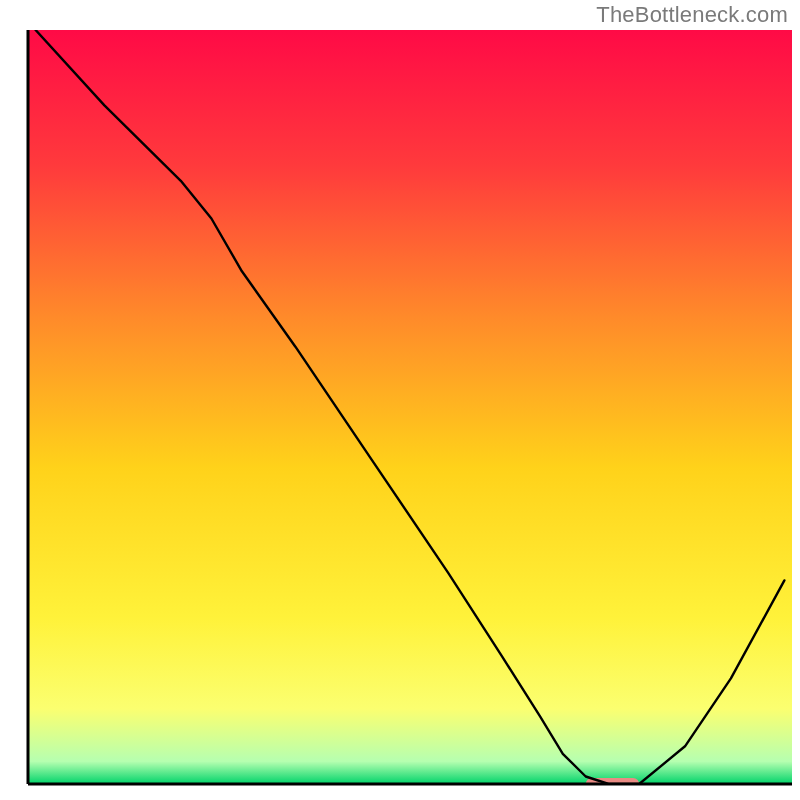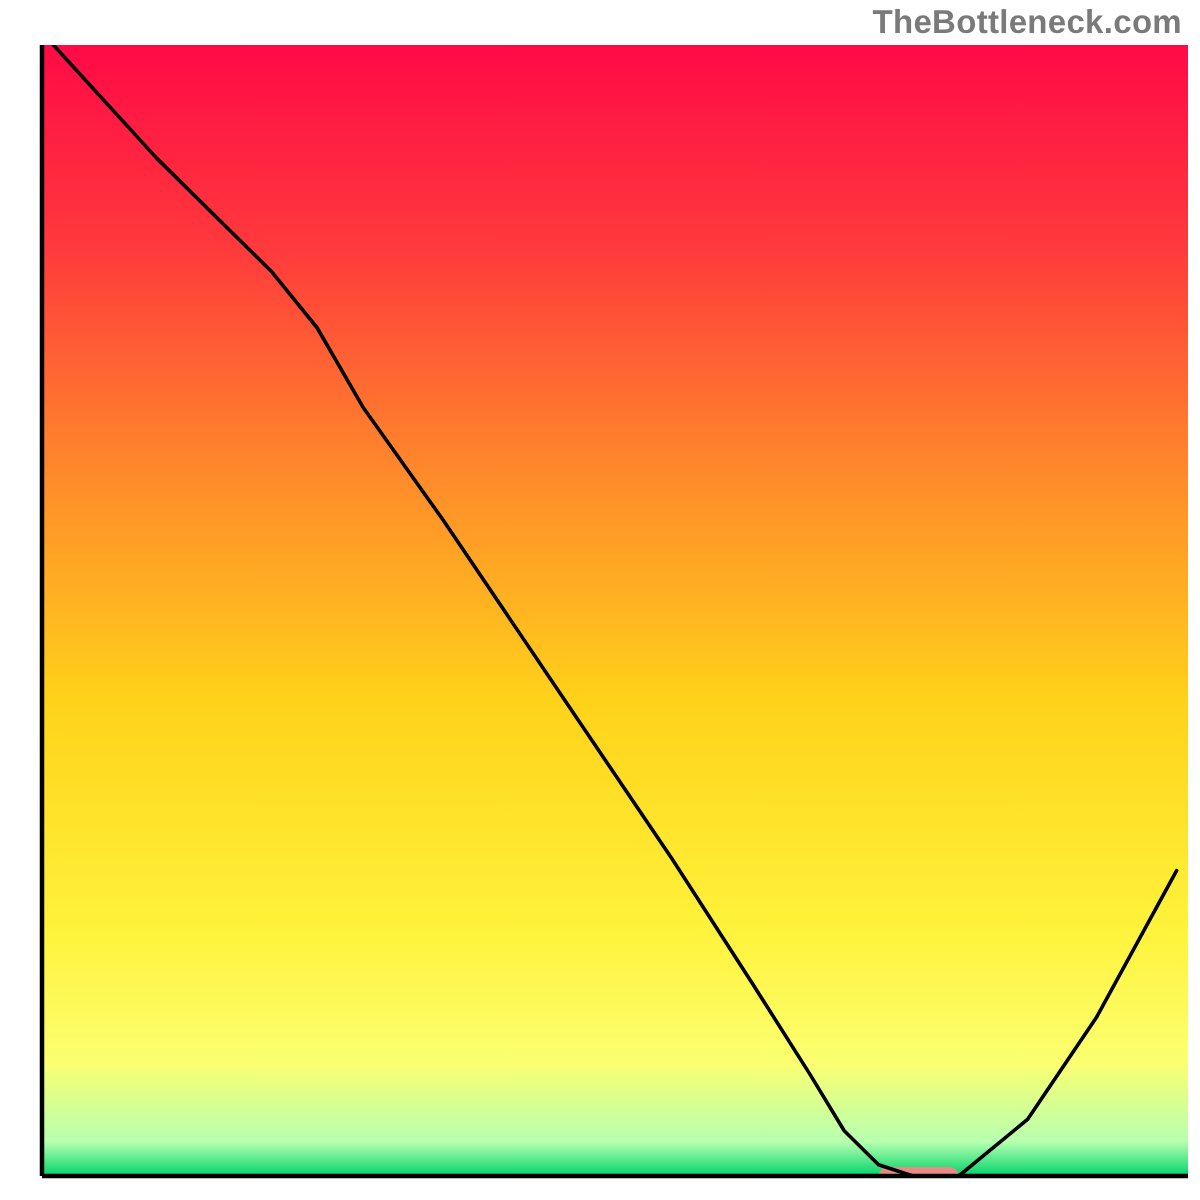--- a/index.html
+++ b/index.html
@@ -14,21 +14,21 @@
     position: relative;
     width: 800px;
     height: 800px;
   }
   .watermark {
     position: absolute;
     top: 2px;
     right: 12px;
     color: #7a7a7a;
     font-size: 22px;
-    font-weight: 700;
+    font-weight: 400;
     letter-spacing: 0.2px;
     text-align: right;
   }
   .plot {
     position: absolute;
     left: 0;
     top: 0;
   }
 </style>
 </head>

